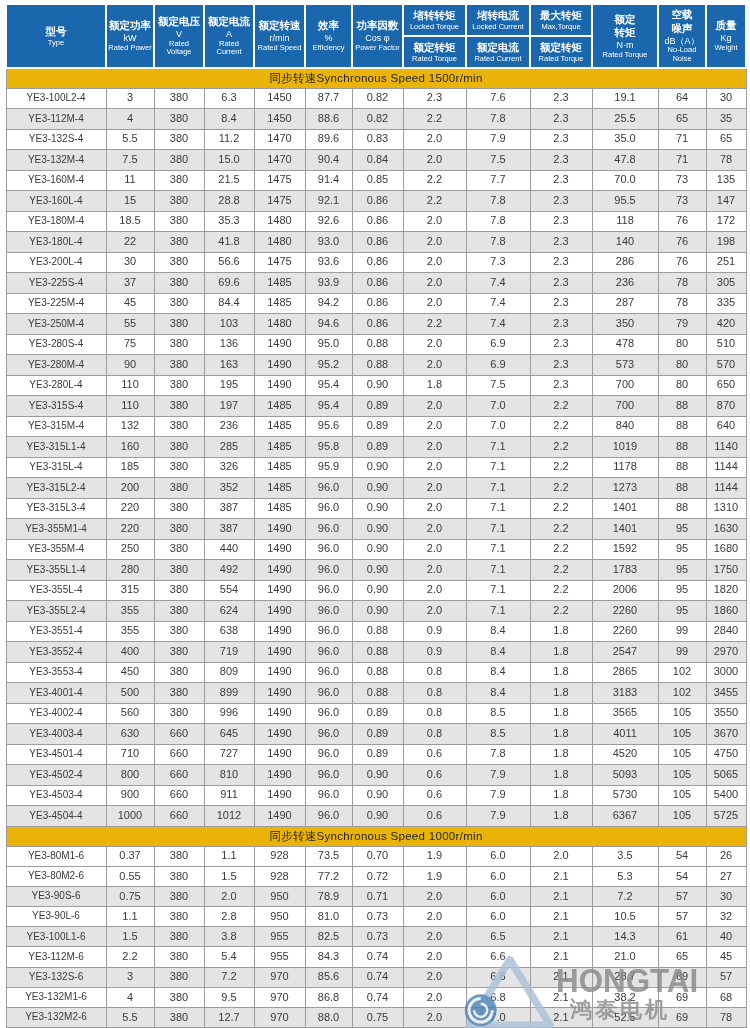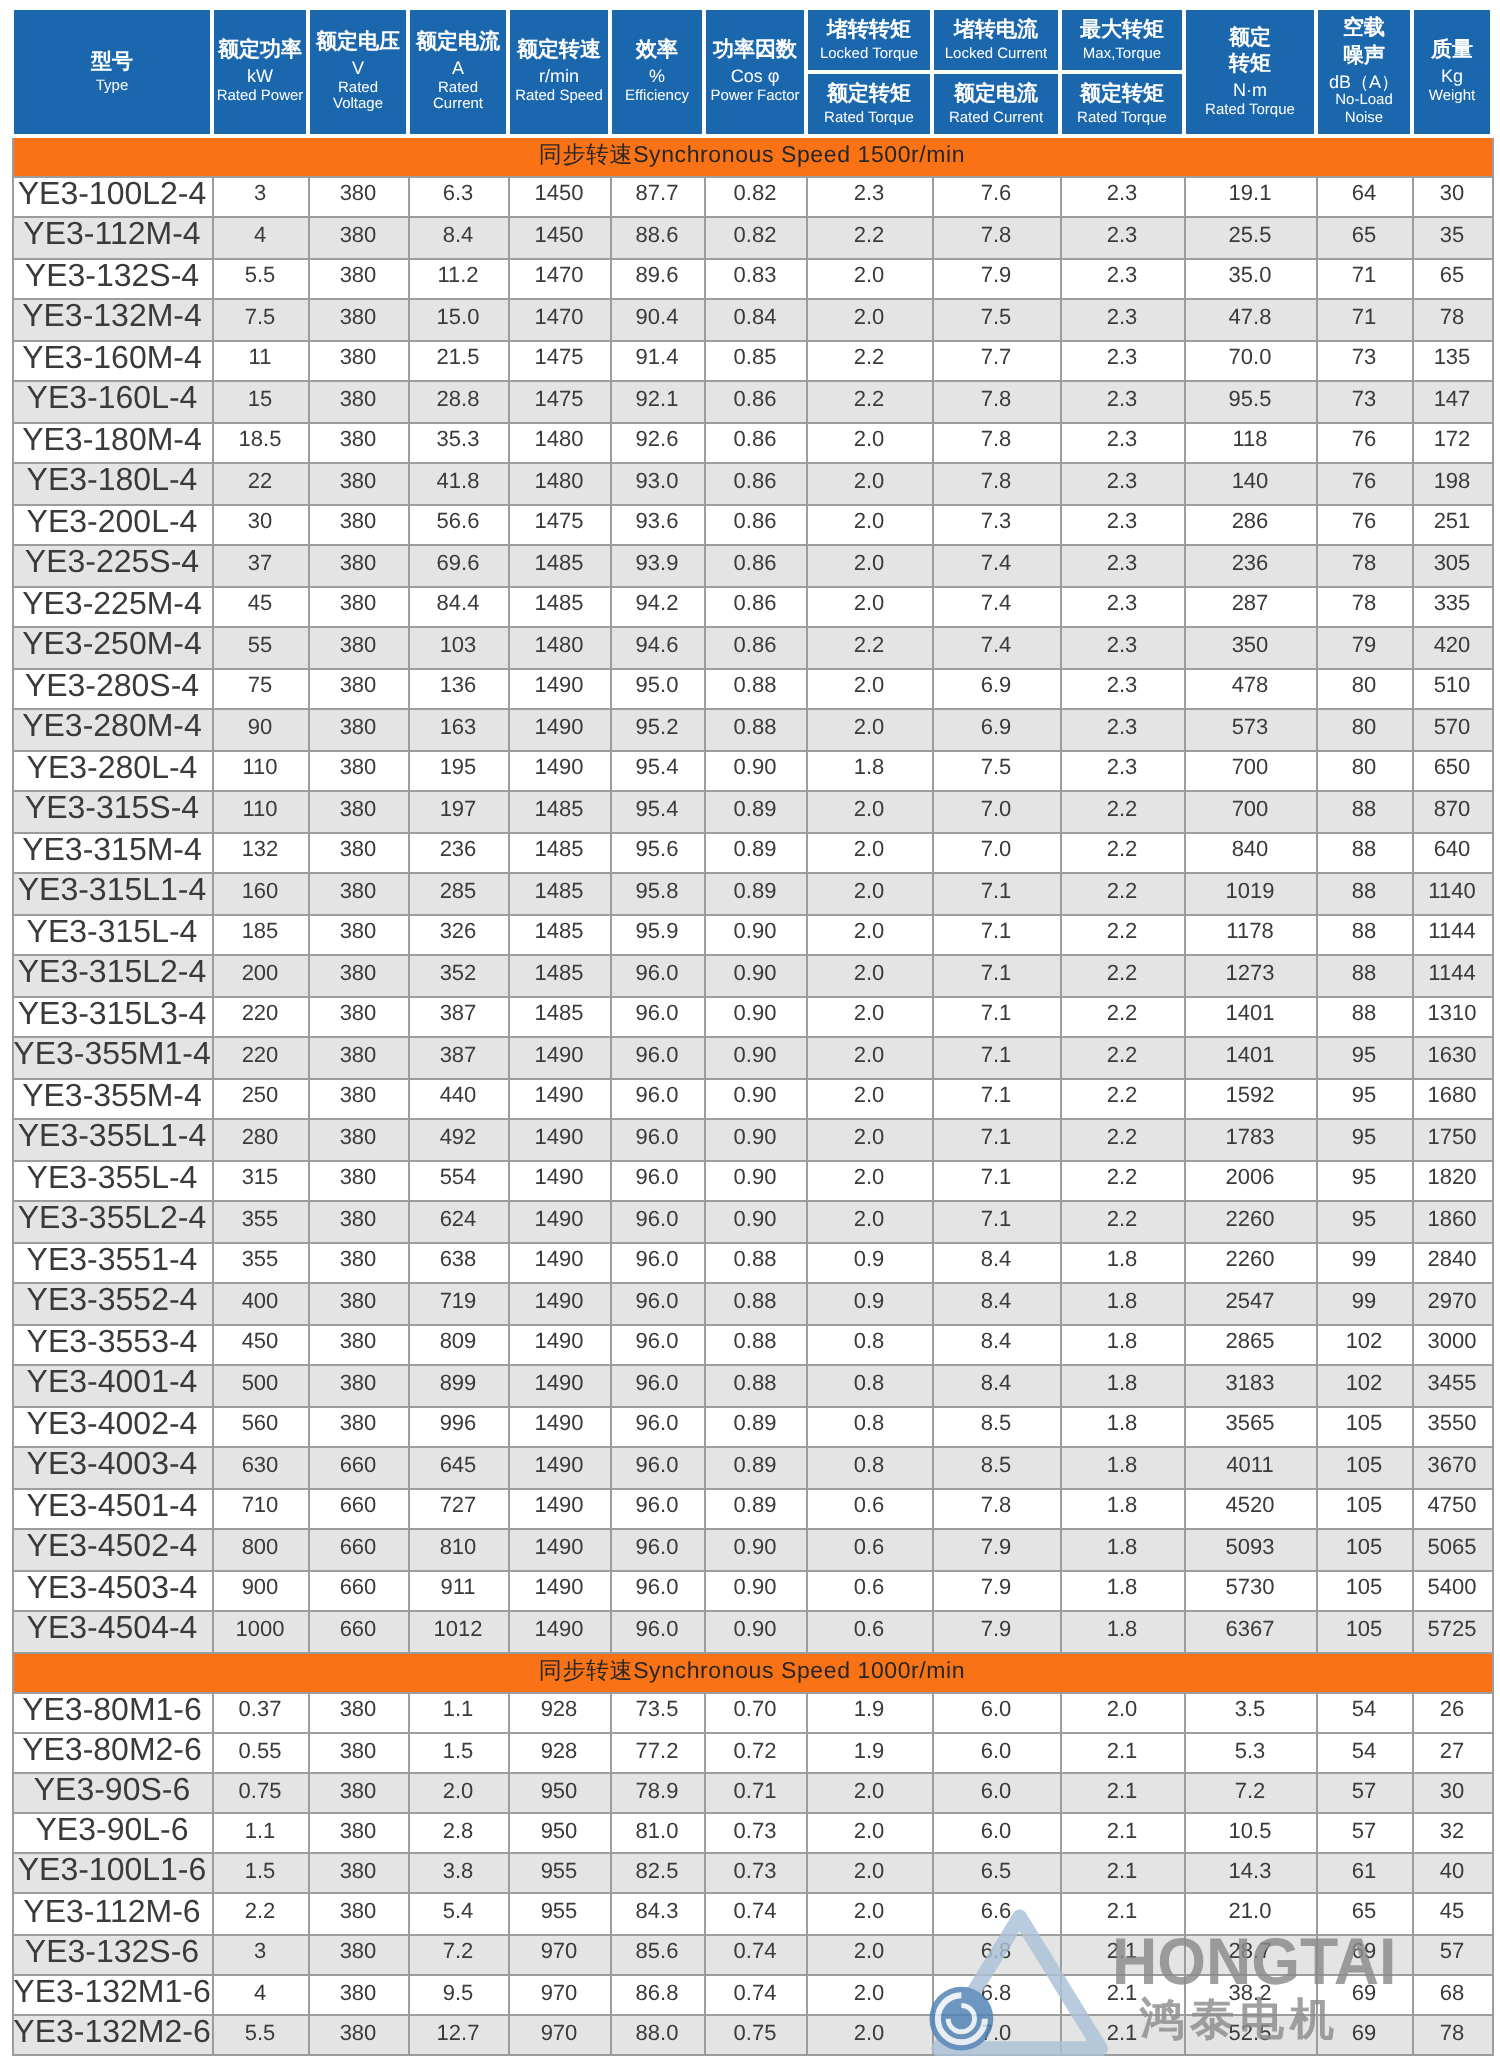--- a/index.html
+++ b/index.html
@@ -18,24 +18,24 @@
   .h-unit{font-size:9px;font-weight:normal;line-height:1.2;}
   .h-en{font-size:7.5px;font-weight:normal;line-height:1.15;}
 
   tbody td{
     border:1px solid #9c9c9c;
     text-align:center;font-size:11px;color:#3a3a3a;
     padding:0;line-height:1.05;background:#fff;
   }
   tr.shade td{background:var(--stripe,#e4e4e4);}
   tr.sec-title{height:20px;}
-  tr.sec-title td{font-size:11.5px;color:#262626;background:#f97316;letter-spacing:0.3px;}
+  tr.sec-title td{font-size:11.5px;color:#262626;background:#eab308;letter-spacing:0.3px;}
   tr.d1{height:20.5px;}
   tr.d2{height:20.2px;}
-  td.c-type{font-size:16px;}
+  td.c-type{font-size:10px;}
 
   .watermark{
     position:absolute;left:460px;top:946px;width:272px;height:95px;
     display:flex;align-items:center;pointer-events:none;opacity:0.82;z-index:5;
   }
   .wm-text{margin-left:2px;}
   .wm-en{font-size:33px;font-weight:bold;color:#8a8a8a;line-height:1;letter-spacing:0px;transform:scaleX(0.95);transform-origin:left top;}
   .wm-cn{font-size:22px;font-weight:bold;color:#8d8d8d;letter-spacing:3px;line-height:1.1;margin-left:14px;margin-top:1px;}
 </style>
 </head>

